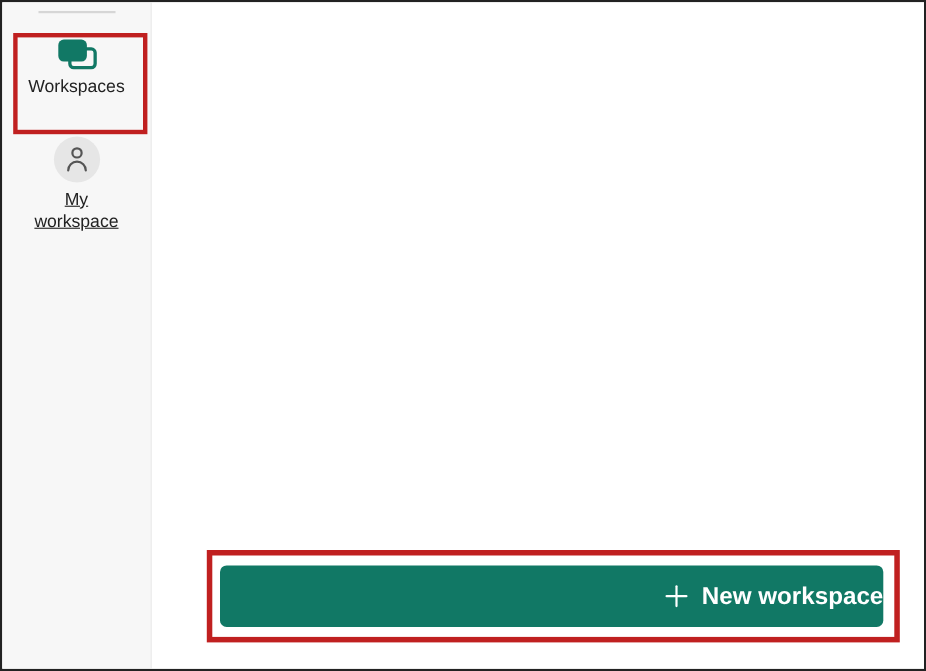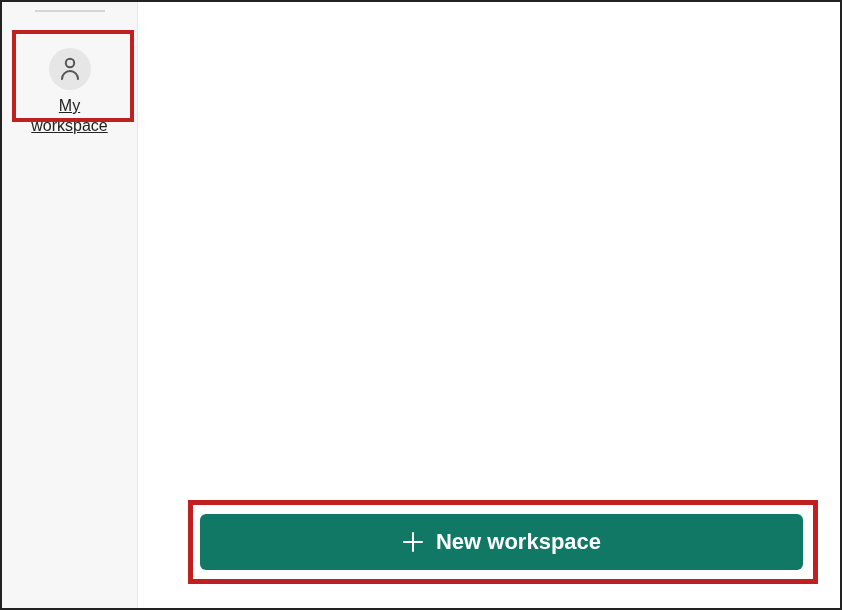--- a/index.html
+++ b/index.html
@@ -107,21 +107,21 @@
       bottom: 38px;
       height: 56px;
       background: #117865;
       border: none;
       border-radius: 6px;
       color: #fff;
       font-size: 22px;
       font-weight: 600;
       display: flex;
       align-items: center;
-      justify-content: center;
+      justify-content: flex-end;
       cursor: pointer;
       gap: 12px;
     }
     .plus-icon {
       display: inline-flex;
       width: 22px;
       height: 22px;
     }
     .highlight-new-workspace {
       position: absolute;
@@ -132,20 +132,27 @@
       border: 5px solid #c02020;
       pointer-events: none;
     }
   </style>
 </head>
 <body>
 
 <div class="sidebar">
   <div class="divider-top"></div>
 
+  <div class="sidebar-item">
+    <span class="workspaces-icon">
+      <span class="card-back"></span>
+      <span class="card-front"></span>
+    </span>
+    <span class="sidebar-item-label">Workspaces</span>
+  </div>
 
   <div class="sidebar-item" style="margin-top:14px;">
     <span class="person-circle">
       <svg width="22" height="24" viewBox="0 0 22 24">
         <circle cx="11" cy="6" r="4.2" fill="none" stroke="#555" stroke-width="2"></circle>
         <path d="M 3 22 A 8 8 0 0 1 19 22" fill="none" stroke="#555" stroke-width="2" stroke-linecap="round"></path>
       </svg>
     </span>
     <span class="sidebar-item-label" style="white-space:pre-line;text-decoration:underline;">My
 workspace</span>

